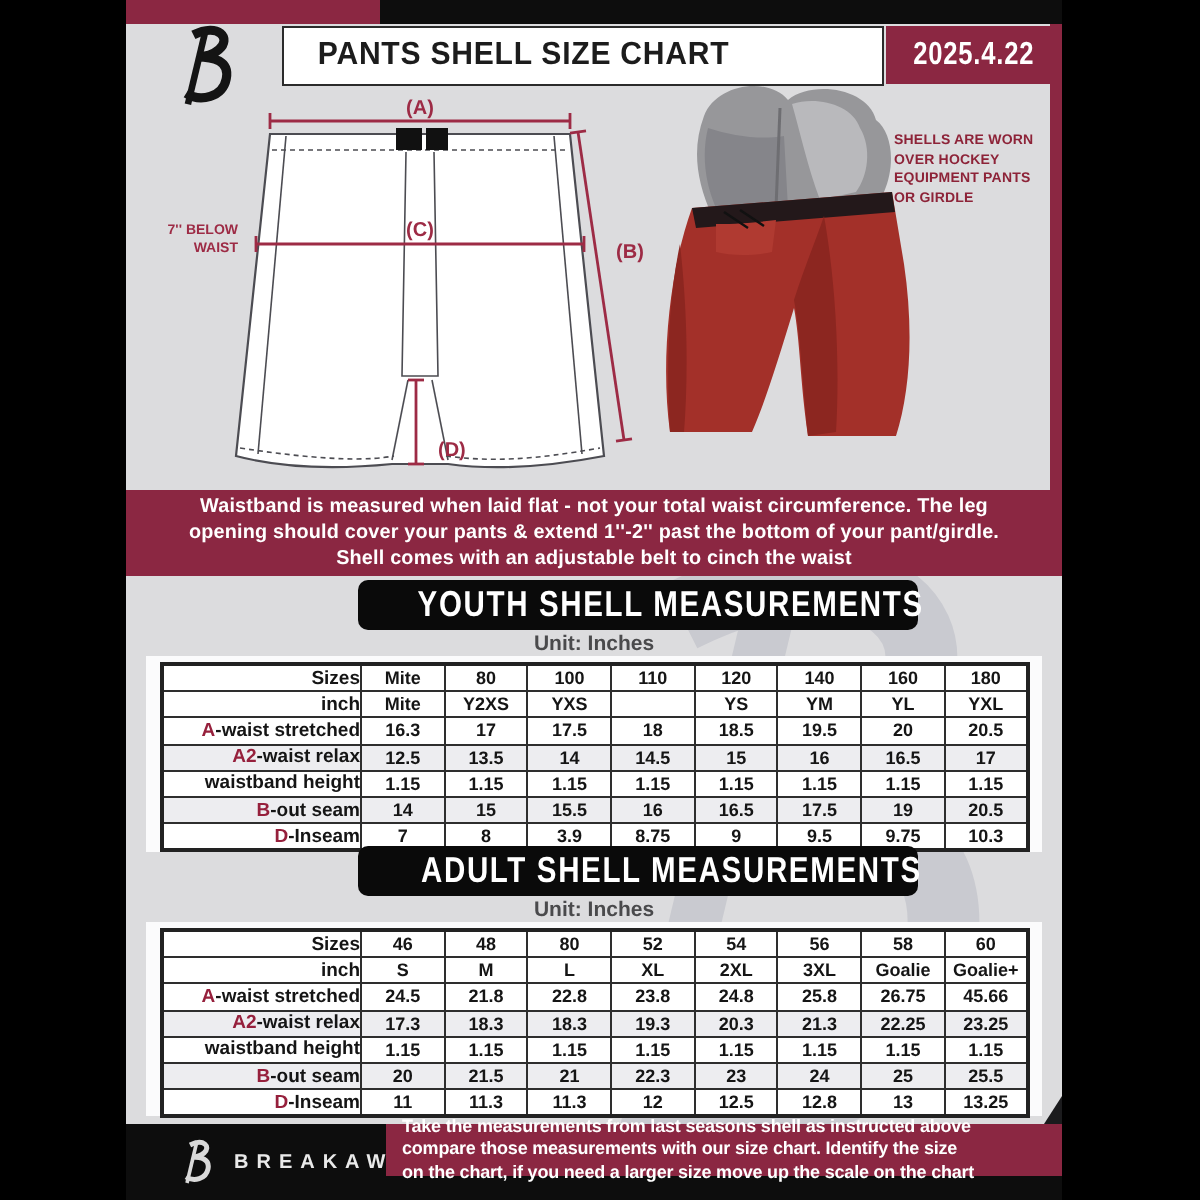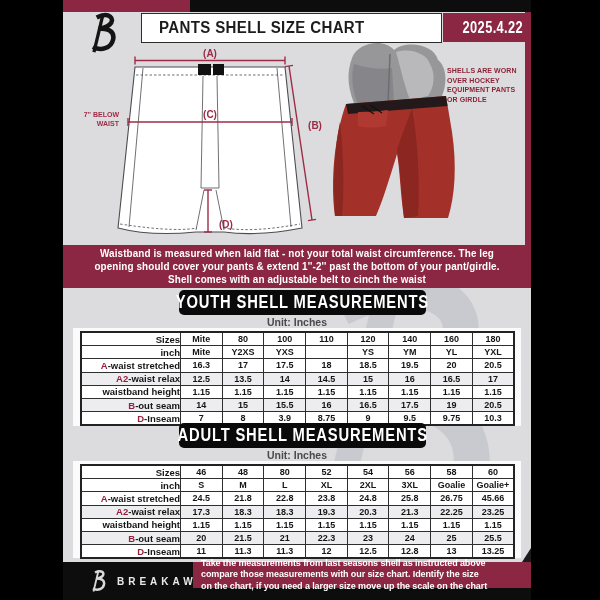--- a/index.html
+++ b/index.html
@@ -11,21 +11,21 @@
   .topbar{position:absolute;left:0;top:0;width:100%;height:12px;background:#0d0d0d;z-index:2;}
   .topbar-maroon{position:absolute;left:0;top:0;width:127px;height:12px;background:var(--maroon,#8b2742);}
   .rightstrip{position:absolute;right:0;top:12px;width:6px;height:234px;background:var(--maroon,#8b2742);z-index:2;}
 
   .logo-header{position:absolute;left:20px;top:12px;width:42px;height:42px;color:#141414;z-index:3;}
   .title-box{position:absolute;left:78px;top:13px;width:299px;height:28px;background:#fff;
     border:1.5px solid #2b2b2b;z-index:3;display:flex;align-items:center;}
   .title-box span{font-size:16px;font-weight:bold;color:#1c1c1c;letter-spacing:.4px;padding-left:18px;
     display:inline-block;transform:scaleX(.94);transform-origin:left center;white-space:nowrap;}
   .date-badge{position:absolute;left:380px;top:13px;width:88px;height:29px;background:var(--maroon,#8b2742);
-    z-index:3;display:flex;align-items:center;justify-content:flex-end;}
+    z-index:3;display:flex;align-items:center;justify-content:center;}
   .date-badge span{color:#fff;font-weight:bold;font-size:16px;display:inline-block;transform:scaleX(.8);letter-spacing:.5px;white-space:nowrap;}
 
   
   .watermark{position:absolute;left:170px;top:265px;width:330px;height:330px;color:var(--watermark,#c9cad0);z-index:1;}
 
   
   .diagram{position:absolute;left:8px;top:48px;width:252px;height:192px;z-index:2;}
   .photo{position:absolute;left:255px;top:38px;width:175px;height:205px;z-index:2;}
   .photo-caption{position:absolute;left:384px;top:66px;width:84px;z-index:3;color:#8d2338;
     font-size:7px;font-weight:bold;line-height:9.5px;letter-spacing:.1px;}
@@ -34,21 +34,21 @@
   .banner{position:absolute;left:0;top:245px;width:100%;height:43px;background:var(--maroon,#8b2742);z-index:3;
     display:flex;flex-direction:column;justify-content:center;text-align:center;}
   .banner div{color:#fff;font-weight:bold;font-size:10px;line-height:13px;letter-spacing:.1px;transform:scaleX(.99);white-space:nowrap;}
 
   
   .panel{position:absolute;left:10px;width:448px;background:#fbfbfc;z-index:2;}
   .panel.y{top:328px;height:98px;}
   .panel.a{top:461px;height:97px;}
 
   .section-hdr{position:absolute;left:116px;width:247px;height:25px;background:#0a0a0a;border-radius:5px;
-    z-index:3;display:flex;align-items:center;justify-content:center;}
+    z-index:3;display:flex;align-items:center;justify-content:center;padding-left:33px;}
   .section-hdr span{color:#fff;font-weight:bold;font-size:18px;letter-spacing:1px;display:inline-block;
     transform:scaleX(.82);white-space:nowrap;}
   .hdr-y{top:290px;} .hdr-a{top:423px;}
   .unit{position:absolute;left:0;width:100%;text-align:center;z-index:3;color:#4a4a4c;font-size:10.5px;font-weight:bold;}
   .unit-y{top:316px;} .unit-a{top:449px;}
 
   table.meas{position:absolute;left:17px;width:435px;border-collapse:collapse;z-index:3;
     border:2px solid #222;background:transparent;table-layout:fixed;}
   .tbl-y{top:331px;} .tbl-a{top:464px;}
   table.meas td{border:1px solid #2e2e2e;height:12.2px;padding:0;font-size:9px;font-weight:bold;

